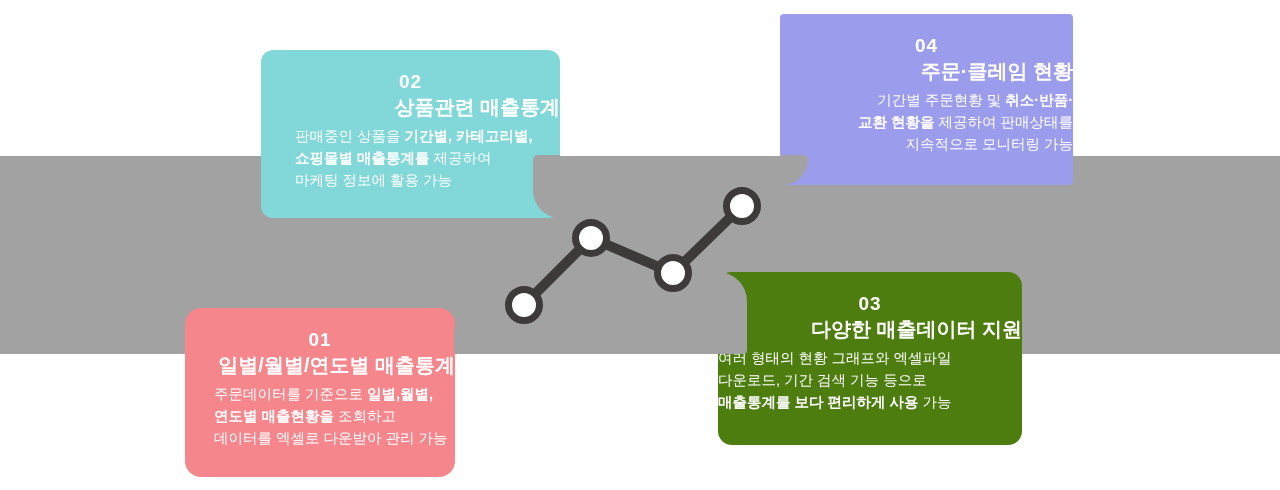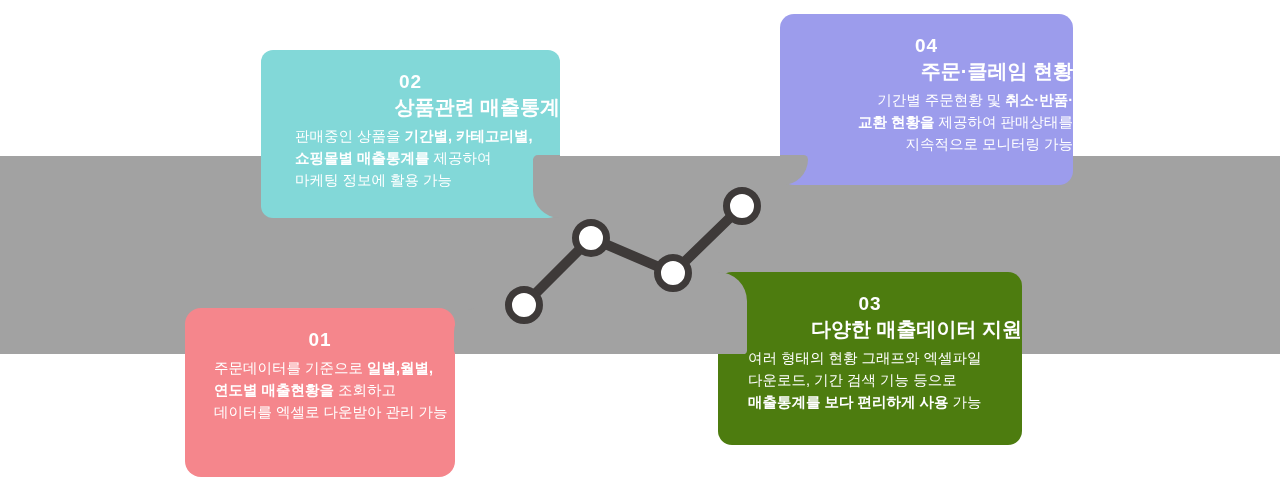--- a/index.html
+++ b/index.html
@@ -11,35 +11,35 @@
   .band{
     position:absolute;left:0;top:156px;width:1280px;height:198px;
     background:var(--band,#a2a2a2);
   }
   .card{
     position:absolute;color:#ffffff;z-index:2;
   }
   .card01{left:185px;top:308px;width:270px;height:169px;border-radius:16px;}
   .card02{left:261px;top:50px;width:299px;height:168px;border-radius:12px;}
   .card03{left:718px;top:272px;width:304px;height:173px;border-radius:14px;}
-  .card04{left:780px;top:14px;width:293px;height:171px;border-radius:14px;}
+  .card04{left:780px;top:14px;width:293px;height:171px;border-radius:4px;}
   .num{
     margin-top:20px;text-align:center;
     font-size:19px;font-weight:700;letter-spacing:1px;line-height:23px;
   }
   .title{
     text-align:right;font-size:20px;font-weight:700;line-height:24px;margin-top:2px;
   }
   .body{
     margin-top:6px;font-size:14.5px;line-height:22px;font-weight:400;
   }
   .body .bold{font-weight:700;}
   .card01 .body{padding-left:29px;}
   .card02 .body{padding-left:34px;}
-  .card03 .body{padding-left:30px;}
+  .card03 .body{}
   .card04 .body{padding-left:65px;text-align:right;}
   
   .notch{position:absolute;background:var(--band,#a2a2a2);z-index:3;}
   .notch01{left:454px;top:308px;width:29px;height:46px;border-radius:24px 0 0 4px;}
   .notch02{left:533px;top:155px;width:27px;height:63px;border-radius:5px 0 0 28px;}
   .notch03{left:718px;top:272px;width:29px;height:82px;border-radius:0 30px 4px 0;}
   .notch04{left:780px;top:155px;width:28px;height:30px;border-radius:0 5px 28px 0;}
   .chart-icon{position:absolute;left:480px;top:170px;width:300px;height:170px;z-index:4;}
 </style>
 </head>
@@ -49,20 +49,21 @@
 
   <div class="band"></div>
 
   <div class="notch notch01"></div>
   <div class="notch notch02"></div>
   <div class="notch notch03"></div>
   <div class="notch notch04"></div>
 
   <section class="card card01" style="background: rgb(245, 134, 140);">
     <div class="num">01</div>
+    <div class="title">일별/월별/연도별 매출통계</div>
     <div class="body">
         <div><span>주문데이터를 기준으로 </span><span class="bold">일별,월별,</span></div>
         <div><span class="bold">연도별 매출현황을</span><span> 조회하고</span></div>
         <div><span>데이터를 엑셀로 다운받아 관리 가능</span></div>
       </div>
   </section>
 
   <section class="card card02" style="background: rgb(130, 216, 216);">
     <div class="num">02</div>
     <div class="title">상품관련 매출통계</div>

